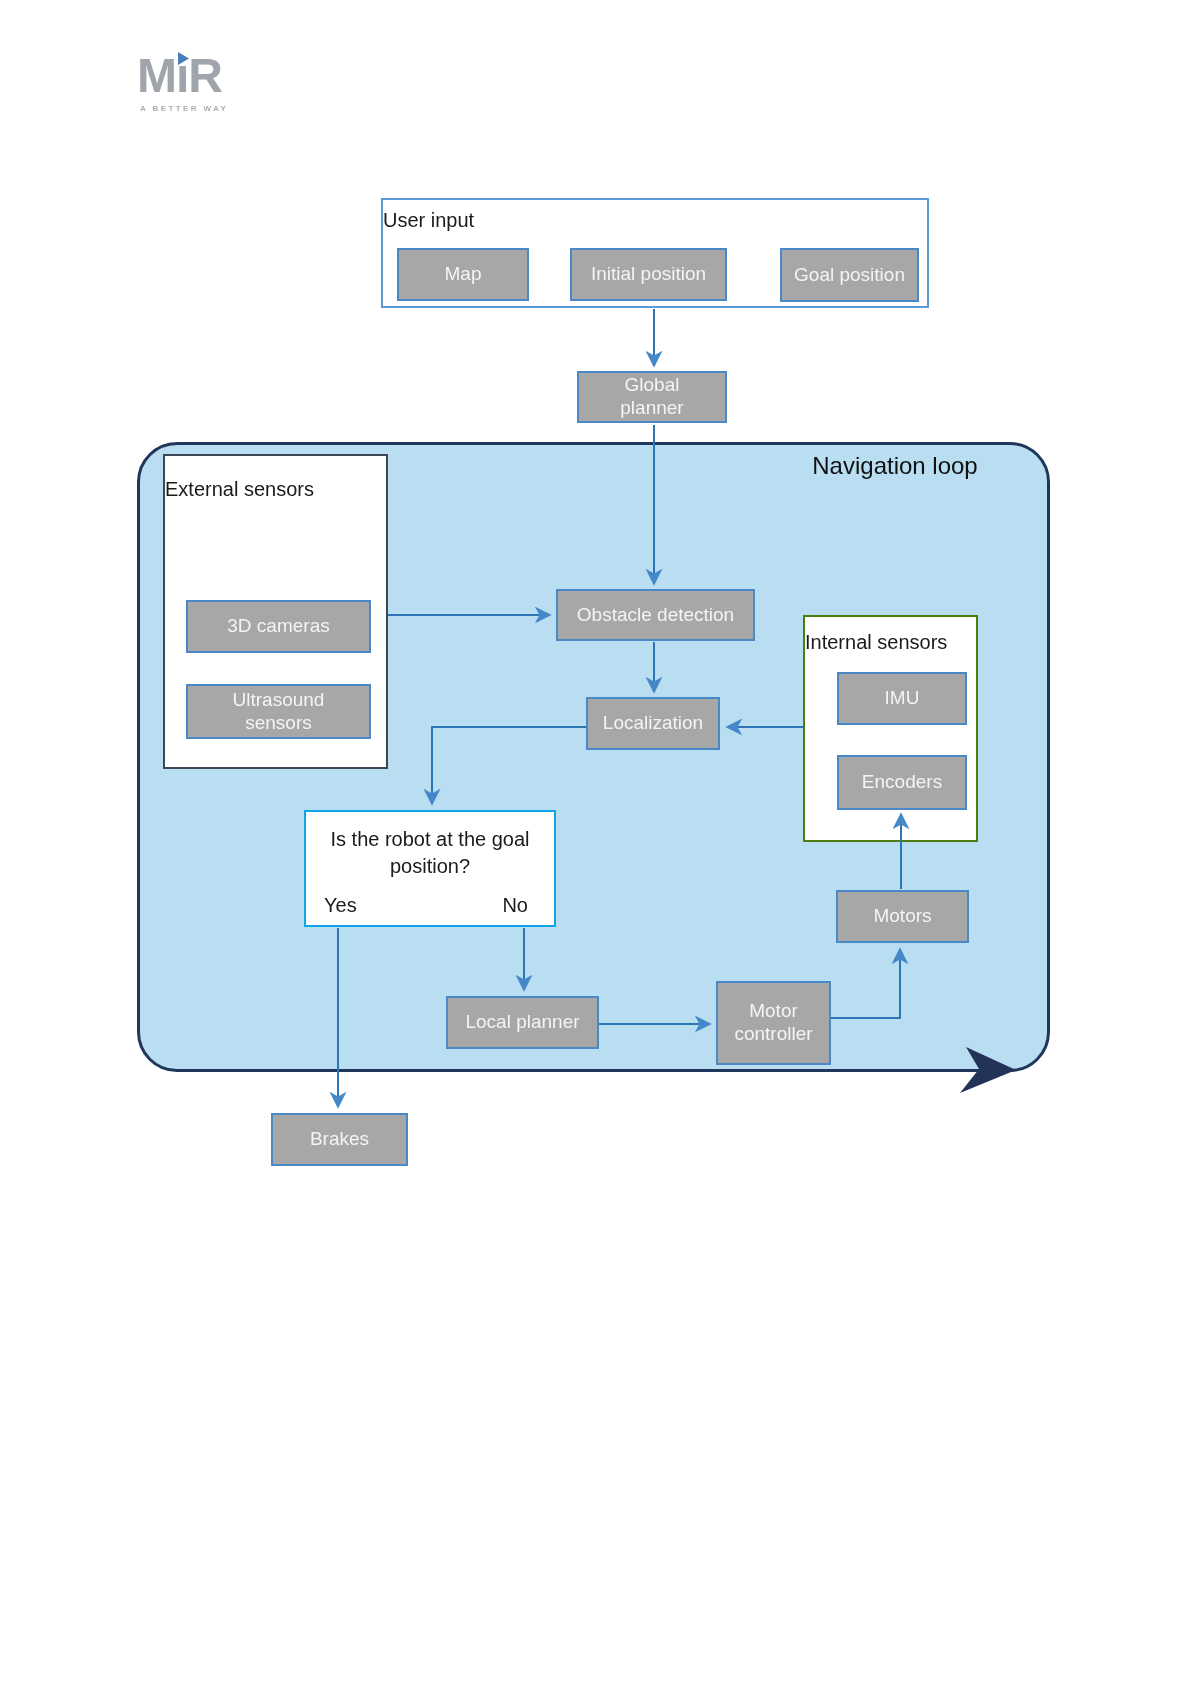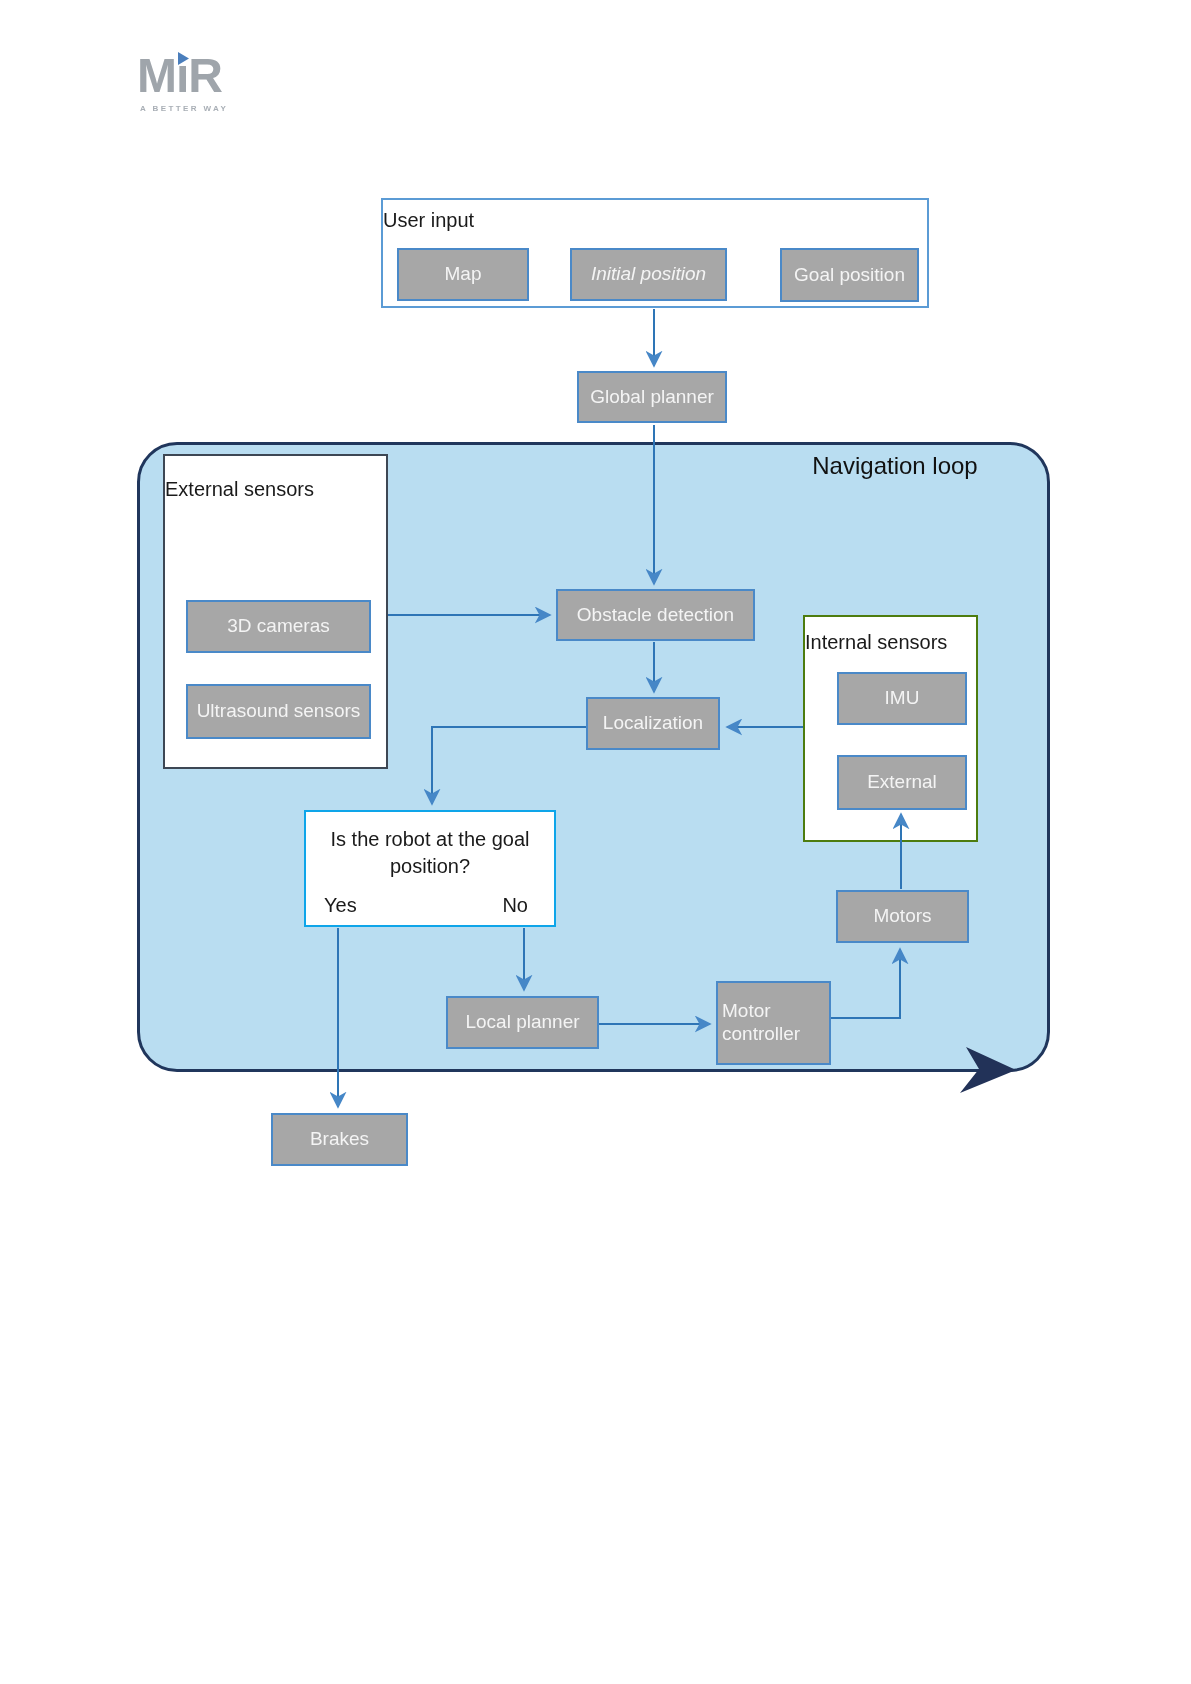--- a/index.html
+++ b/index.html
@@ -10,22 +10,22 @@
   
   .logo{position:absolute;left:137px;top:52px;z-index:5;color:#9fa5ab;
         font-weight:700;font-size:48px;line-height:1;letter-spacing:-1px;}
   .logo .iwrap{position:relative;display:inline-block;}
   .logo .tri{position:absolute;left:1px;top:0px;}
   .logo-tagline{position:absolute;left:140px;top:104px;z-index:5;color:#a9afb6;
         font-size:8px;letter-spacing:2.4px;font-weight:700;}
   
   .gray-node{
     position:absolute;box-sizing:border-box;background:#a7a7a7;border:2px solid #4a89c8;
-    color:#f4f4f4;display:flex;align-items:center;justify-content:center;text-align:left;
-    font-size:19px;line-height:1.2;padding:0 4px;z-index:3;
+    color:#f4f4f4;display:flex;align-items:center;justify-content:center;text-align:center;
+    font-size:19px;line-height:1.2;padding:0 12px;z-index:3;
   }
   .white-panel{
     position:absolute;box-sizing:border-box;background:#ffffff;z-index:3;
   }
   .panel-title{position:absolute;left:0;right:0;text-align:left;color:#1a1a1a;font-size:20px;}
   
   .user-input{border:2px solid #5b9bd5;}
   .ext-panel{border:2px solid #3d4754;}
   .int-panel{border:2px solid #4d7c0f;}
   .decision{border:2px solid #0ea5e9;}
@@ -49,42 +49,42 @@
   <div class="logo">
     <span>M</span><span class="iwrap"><span>ı</span><svg class="tri" width="13" height="13" viewBox="0 0 13 13">
           <polygon points="1,0 12,6.5 1,13" fill="#4a7ebc"></polygon>
         </svg></span><span>R</span>
   </div>
   <div class="logo-tagline">A BETTER WAY</div>
 
   <div class="white-panel user-input" style="left:381px;top:198px;width:548px;height:110px;z-index:3;">
     <div class="panel-title" style="top:9px;">User input</div>
     <div class="gray-node" style="left:14px;top:48px;width:132px;height:53px;">Map</div>
-    <div class="gray-node" style="left:187px;top:48px;width:157px;height:53px;font-style:italic;">Initial position</div>
+    <div class="gray-node" style="left:187px;top:48px;width:157px;height:53px;">Initial position</div>
     <div class="gray-node" style="left:397px;top:48px;width:139px;height:54px;">Goal position</div>
   </div>
 
   <div class="gray-node" style="left:577px;top:371px;width:150px;height:52px;">Global planner</div>
 
   <div class="loop"></div>
   <div class="loop-title">Navigation loop</div>
 
   <div class="white-panel ext-panel" style="left:163px;top:454px;width:225px;height:315px;">
     <div class="panel-title" style="top:22px;">External sensors</div>
     <div class="gray-node" style="left:21px;top:144px;width:185px;height:53px;">3D cameras</div>
     <div class="gray-node" style="left:21px;top:228px;width:185px;height:55px;">Ultrasound sensors</div>
   </div>
 
   <div class="gray-node" style="left:556px;top:589px;width:199px;height:52px;">Obstacle detection</div>
   <div class="gray-node" style="left:586px;top:697px;width:134px;height:53px;">Localization</div>
 
   <div class="white-panel int-panel" style="left:803px;top:615px;width:175px;height:227px;">
     <div class="panel-title" style="top:14px;">Internal sensors</div>
     <div class="gray-node" style="left:32px;top:55px;width:130px;height:53px;">IMU</div>
-    <div class="gray-node" style="left:32px;top:138px;width:130px;height:55px;">External</div>
+    <div class="gray-node" style="left:32px;top:138px;width:130px;height:55px;">Encoders</div>
   </div>
 
   <div class="white-panel decision" style="left:304px;top:810px;width:252px;height:117px;">
     <div class="q-text">Is the robot at the goal position?</div>
     <div class="yes">Yes</div>
     <div class="no">No</div>
   </div>
 
   <div class="gray-node" style="left:446px;top:996px;width:153px;height:53px;">Local planner</div>
   <div class="gray-node" style="left:716px;top:981px;width:115px;height:84px;">Motor controller</div>

